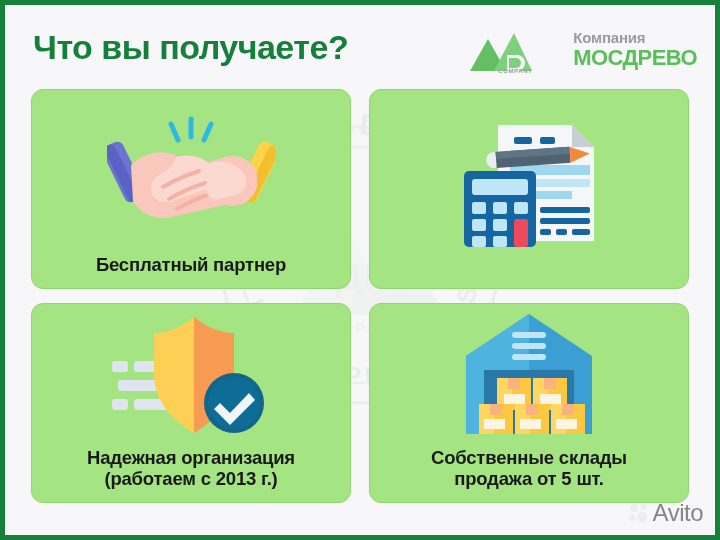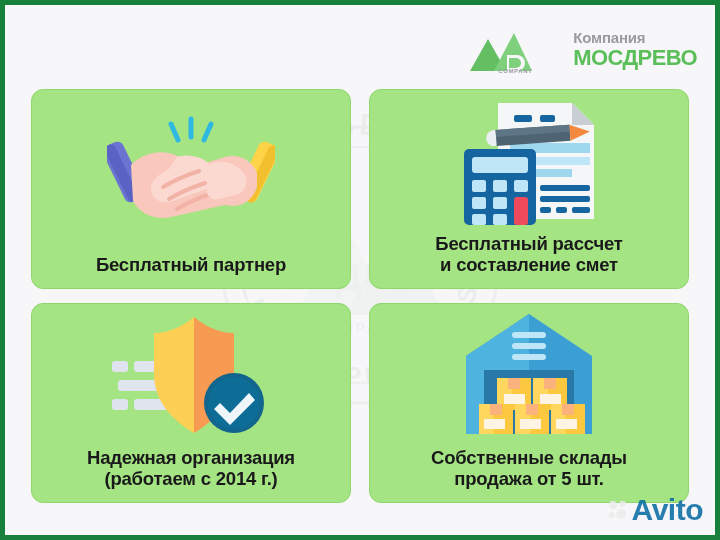--- a/index.html
+++ b/index.html
@@ -25,21 +25,21 @@
     pointer-events:none;
     opacity:.5;
   }
   .wm-avito{
     position:absolute;
     right:12px;bottom:8px;
     display:flex;align-items:center;gap:4px;
     opacity:.85;
   }
   .wm-avito-text{
-    font-size:30px;font-weight:bold;color:#0369a1;
+    font-size:24px;font-weight:normal;color:#737373;
     letter-spacing:-.5px;
   }
 
   
   .header{
     position:absolute;
     left:0;top:0;width:710px;height:84px;
     display:flex;align-items:center;
   }
   .title{
@@ -132,20 +132,21 @@
     <text font-size="26" font-weight="bold" fill="#e1e5e1" letter-spacing="5">
       <textPath href="#arcBot" startOffset="50%" text-anchor="middle">LUMBER PRODUCTS</textPath>
     </text>
     <path d="M 100,215 L 150,125 L 200,215 Z" fill="#eef2ee"></path>
     <path d="M 150,215 L 200,125 L 250,215 Z" fill="#eaefea"></path>
     <text x="165" y="190" text-anchor="middle" font-size="36" font-weight="bold" fill="#e6eae6" letter-spacing="2">МОСДРЕВО</text>
     <text x="165" y="232" text-anchor="middle" font-size="13" font-weight="bold" fill="#e6eae6" letter-spacing="3">COMPANY</text>
   </svg>
 
   <div class="header">
+    <div class="title">Что вы получаете?</div>
 
     <div class="brand">
       <div class="brand-mark">
         <svg width="66" height="48" viewBox="0 0 66 48">
           <path d="M 2,46 L 20,14 L 38,46 Z" fill="#63bf62"></path>
           <path d="M 26,46 L 46,8 L 64,46 Z" fill="#7ed07c"></path>
           <path d="M 39,30 L 49,30 A 8,8 0 0 1 49,46 L 39,46 Z" fill="#f7f6f9"></path>
           <path d="M 41,33 L 48,33 A 5,5 0 0 1 48,43 L 41,43 Z" fill="#7ed07c"></path>
         </svg>
         <span class="brand-company">COMPANY</span>
@@ -215,43 +216,41 @@
             <rect x="39" y="83" width="14" height="12" rx="2"></rect>
             <rect x="60" y="83" width="14" height="12" rx="2"></rect>
             <rect x="18" y="100" width="14" height="12" rx="2"></rect>
             <rect x="39" y="100" width="14" height="12" rx="2"></rect>
             <rect x="18" y="117" width="14" height="11" rx="2"></rect>
             <rect x="39" y="117" width="14" height="11" rx="2"></rect>
           </g>
           <rect x="60" y="100" width="14" height="28" rx="3" fill="#ef4a5c"></rect>
         </svg>
       </div>
-      <div class="card-label">Бесплатный рассчет
-и составление смет</div>
     </div>
 
     <div class="card">
       <div class="card-art">
         <svg width="170" height="128" viewBox="0 0 170 128">
           <g fill="#dfe4ee">
             <rect x="6" y="50" width="16" height="11" rx="3"></rect>
             <rect x="28" y="50" width="34" height="11" rx="3"></rect>
             <rect x="12" y="69" width="54" height="11" rx="3"></rect>
             <rect x="6" y="88" width="16" height="11" rx="3"></rect>
             <rect x="28" y="88" width="40" height="11" rx="3"></rect>
           </g>
           <path d="M 88,6 L 88,122 C 68,110 48,92 48,62 L 48,22 C 62,22 76,16 88,6 Z" fill="#fdcf55"></path>
           <path d="M 88,6 L 88,122 C 108,110 128,92 128,62 L 128,22 C 114,22 100,16 88,6 Z" fill="#f79a52"></path>
           <circle cx="128" cy="92" r="30" fill="#12658c"></circle>
           <circle cx="128" cy="92" r="26" fill="#0e6d96"></circle>
           <path d="M 114,92 L 124,102 L 143,82 L 149,89 L 124,114 L 108,98 Z" fill="#eef6fa"></path>
         </svg>
       </div>
       <div class="card-label">Надежная организация
-(работаем с 2014 г.)</div>
+(работаем с 2013 г.)</div>
     </div>
 
     <div class="card">
       <div class="card-art">
         <svg width="134" height="126" viewBox="0 0 134 126">
           <path d="M 4,44 L 67,2 L 130,44 L 130,122 L 4,122 Z" fill="#3b9fd4"></path>
           <path d="M 4,44 L 67,2 L 67,122 L 4,122 Z" fill="#4fb3df"></path>
           <path d="M 22,58 L 112,58 L 112,122 L 22,122 Z" fill="#2878a8"></path>
           <g fill="#bfe6f6">
             <rect x="50" y="20" width="34" height="6" rx="3"></rect>

